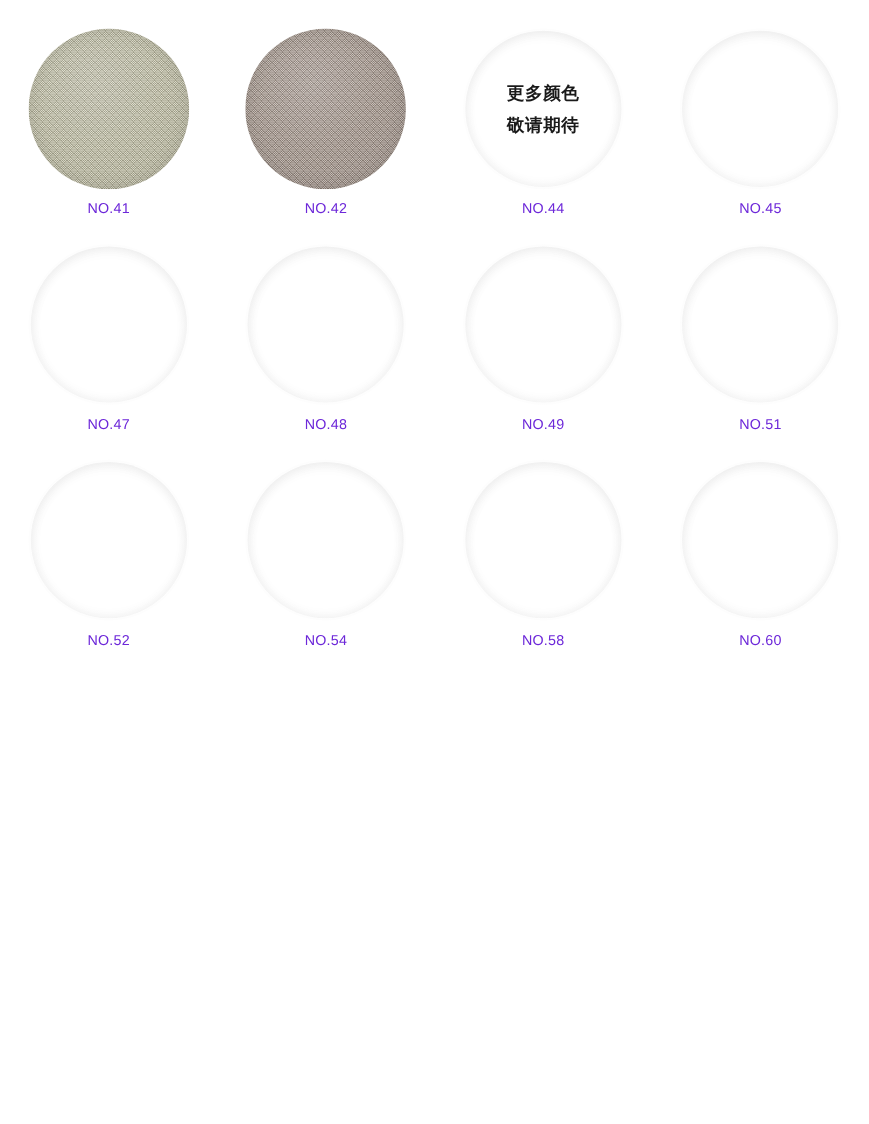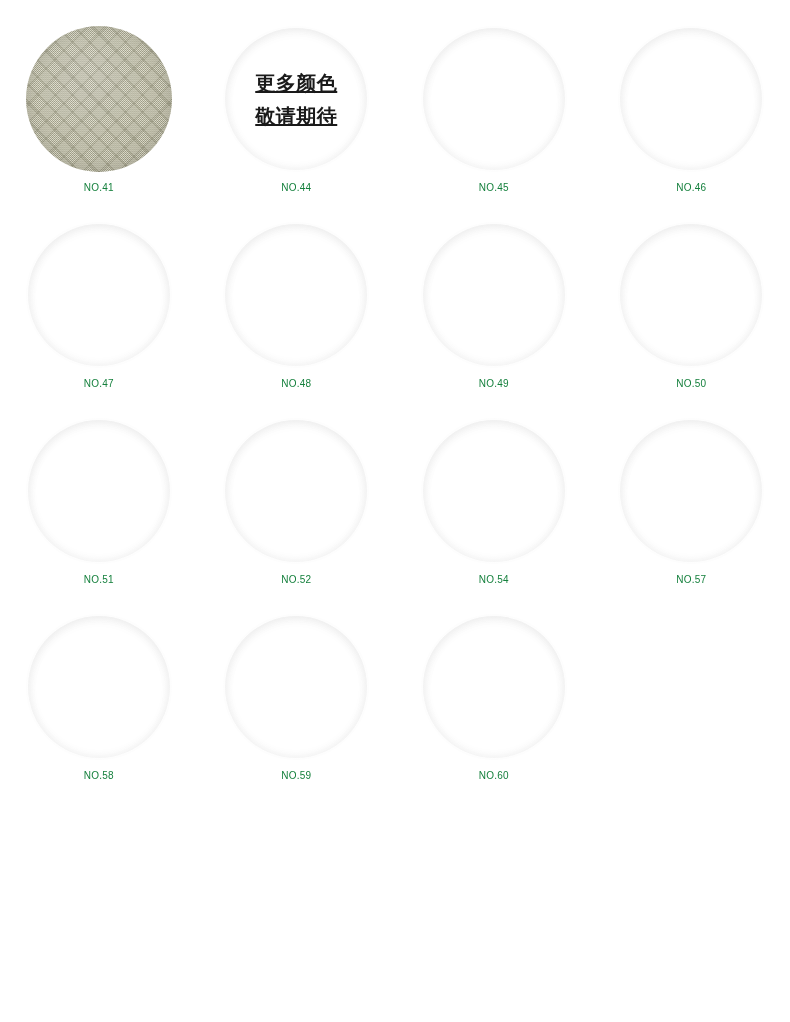--- a/index.html
+++ b/index.html
@@ -98,99 +98,86 @@
     inset: 0;
     display: flex;
     flex-direction: column;
     align-items: center;
     justify-content: center;
     gap: 13px;
     z-index: 2;
   }
   .coming-soon-line {
     font-family: "DejaVu Sans", "Liberation Sans", sans-serif;
-    font-size: 20px;
+    font-size: 16px;
     font-weight: 700;
     color: #1a1a1a;
     letter-spacing: 0.5px;
     line-height: 1;
-    text-decoration: underline;
   }
 
   .swatch-label {
     margin-top: 11px;
-    font-size: 10px;
-    color: #15803d;
+    font-size: 13px;
+    color: #6d28d9;
     letter-spacing: 0.2px;
     line-height: 1;
     white-space: nowrap;
   }
 </style>
 </head>
 <body>
 
 <div id="swatch-grid">
     <div class="swatch-cell">
       <div class="swatch-disc filled" style="--c: #c9c7ab;"></div>
       <div class="swatch-label">NO.41</div>
+    </div>
+    <div class="swatch-cell">
+      <div class="swatch-disc filled" style="--c: #ab9b90;"></div>
+      <div class="swatch-label">NO.42</div>
     </div>
     <div class="swatch-cell">
       <div class="swatch-disc empty">
         <div class="coming-soon-text">
           <div class="coming-soon-line">更多颜色</div>
           <div class="coming-soon-line">敬请期待</div>
         </div>
       </div>
       <div class="swatch-label">NO.44</div>
     </div>
     <div class="swatch-cell">
       <div class="swatch-disc empty"></div>
       <div class="swatch-label">NO.45</div>
     </div>
     <div class="swatch-cell">
       <div class="swatch-disc empty"></div>
-      <div class="swatch-label">NO.46</div>
-    </div>
-    <div class="swatch-cell">
-      <div class="swatch-disc empty"></div>
       <div class="swatch-label">NO.47</div>
     </div>
     <div class="swatch-cell">
       <div class="swatch-disc empty"></div>
       <div class="swatch-label">NO.48</div>
     </div>
     <div class="swatch-cell">
       <div class="swatch-disc empty"></div>
       <div class="swatch-label">NO.49</div>
-    </div>
-    <div class="swatch-cell">
-      <div class="swatch-disc empty"></div>
-      <div class="swatch-label">NO.50</div>
     </div>
     <div class="swatch-cell">
       <div class="swatch-disc empty"></div>
       <div class="swatch-label">NO.51</div>
     </div>
     <div class="swatch-cell">
       <div class="swatch-disc empty"></div>
       <div class="swatch-label">NO.52</div>
     </div>
     <div class="swatch-cell">
       <div class="swatch-disc empty"></div>
       <div class="swatch-label">NO.54</div>
     </div>
     <div class="swatch-cell">
       <div class="swatch-disc empty"></div>
-      <div class="swatch-label">NO.57</div>
-    </div>
-    <div class="swatch-cell">
-      <div class="swatch-disc empty"></div>
       <div class="swatch-label">NO.58</div>
-    </div>
-    <div class="swatch-cell">
-      <div class="swatch-disc empty"></div>
-      <div class="swatch-label">NO.59</div>
     </div>
     <div class="swatch-cell">
       <div class="swatch-disc empty"></div>
       <div class="swatch-label">NO.60</div>
     </div>
   </div>
 
 </body></html>

